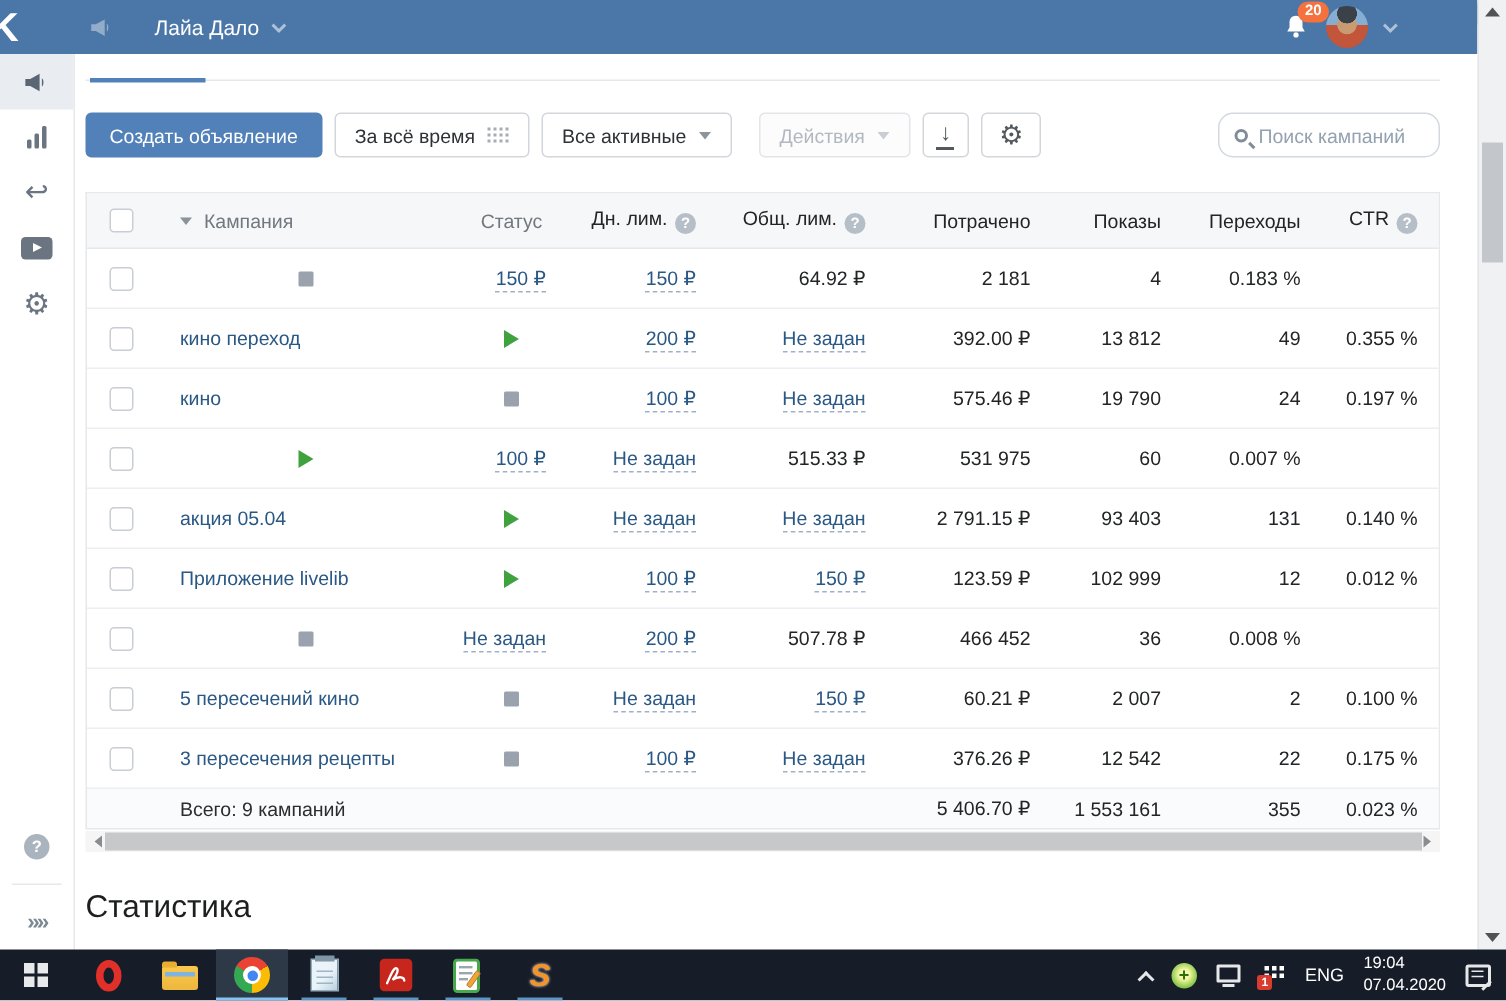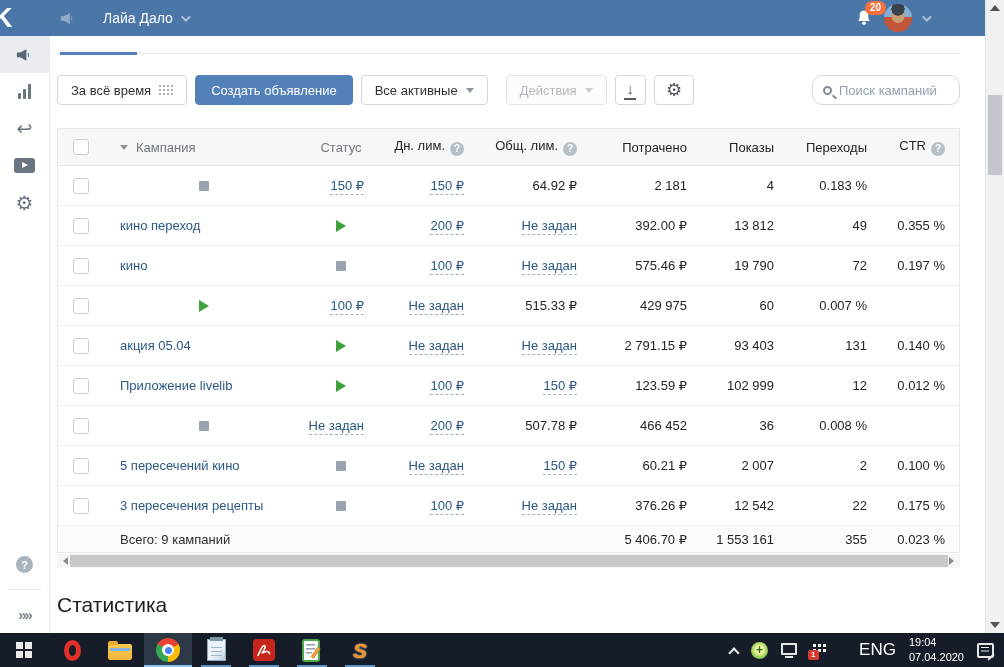--- a/index.html
+++ b/index.html
@@ -145,21 +145,21 @@
   .av-green { width:17px; height:17px; border-radius:50%;
     background:radial-gradient(circle at 50% 45%, #f2f7a0 0 28%, #7fc143 72%, #4f9e27);
     color:#2e6e12; font-weight:bold; font-size:12px; display:flex; align-items:center; justify-content:center; line-height:0; }
   .net-ic { width:16px; height:12px; border:2px solid #e6e7e9; border-radius:1px; position:relative; margin-top:-2px; }
   .net-ic::after { content:""; position:absolute; left:2px; bottom:-5px; width:8px; height:2px; background:#e6e7e9; }
   .upd-ic { width:17px; height:16px; position:relative; }
   .upd-ic::before { content:""; position:absolute; top:2px; left:3px; width:3px; height:3px; background:#fff;
     box-shadow:5px 0 #fff, 10px 0 #fff, 0 5px #fff, 5px 5px #fff, 10px 5px #fff; }
   .upd-badge { position:absolute; left:-2px; bottom:-2px; background:#d83b2f; color:#fff; font-size:8px;
     font-weight:bold; padding:1px 3px; border-radius:2px; line-height:1; }
-  .lang { font-size:17px; color:#fff;margin-left:19px; }
+  .lang { font-size:12px; color:#fff; }
   .clock { text-align:left; font-size:11px; color:#fff; line-height:1.35; cursor:pointer; }
   .notif-ic { width:17px; height:15px; border:2px solid #e6e7e9; border-radius:2px; position:relative; margin-right:4px; }
   .notif-ic::before { content:""; position:absolute; left:2px; top:2px; width:8px; height:1.5px; background:#e6e7e9; box-shadow:0 3.5px #e6e7e9; }
   .notif-ic::after { content:""; position:absolute; right:-3px; bottom:-2px; width:8px; height:2px; background:#e6e7e9; transform:rotate(-45deg); }
 
   svg { display:block; }
 </style>
 </head>
 <body>
 
@@ -221,25 +221,25 @@
   </div>
 </div>
 
 <div class="content">
   <div class="tabline">
     <div class="track"></div>
       <div class="active-seg"></div>
   </div>
 
   <div class="toolbar">
+    <button class="btn primary">Создать объявление</button>
     <button class="btn">
       <span>За всё время</span>
       <span class="grid-icon"></span>
     </button>
-    <button class="btn primary">Создать объявление</button>
     <button class="btn">
       <span>Все активные</span>
       <span class="caret"></span>
     </button>
     <span style="width:2px"></span>
     <button class="btn disabled">
       <span>Действия</span>
       <span class="caret"></span>
     </button>
     <button class="btn icon-btn">
@@ -317,34 +317,34 @@
     <div class="td c-name">
             <a class="camp-link">кино</a>
           </div>
     <div class="td c-status">
             <span class="status-icon paused"></span>
           </div>
     <div class="td c-num"><a class="limit-link">100 ₽</a></div>
     <div class="td c-num"><a class="limit-link">Не задан</a></div>
     <div class="td c-num">575.46 ₽</div>
     <div class="td c-num">19 790</div>
-    <div class="td c-num">72</div>
+    <div class="td c-num">24</div>
     <div class="td c-num">0.197 %</div>
   </div>
         <div class="tr row">
     <div class="td c-check">
             <span class="checkbox"></span>
           </div>
     <div class="td c-status">
             <span class="status-icon active"></span>
           </div>
     <div class="td c-num"><a class="limit-link">100 ₽</a></div>
     <div class="td c-num"><a class="limit-link">Не задан</a></div>
     <div class="td c-num">515.33 ₽</div>
-    <div class="td c-num">429 975</div>
+    <div class="td c-num">531 975</div>
     <div class="td c-num">60</div>
     <div class="td c-num">0.007 %</div>
   </div>
         <div class="tr row">
     <div class="td c-check">
             <span class="checkbox"></span>
           </div>
     <div class="td c-name">
             <a class="camp-link">акция 05.04</a>
           </div>

